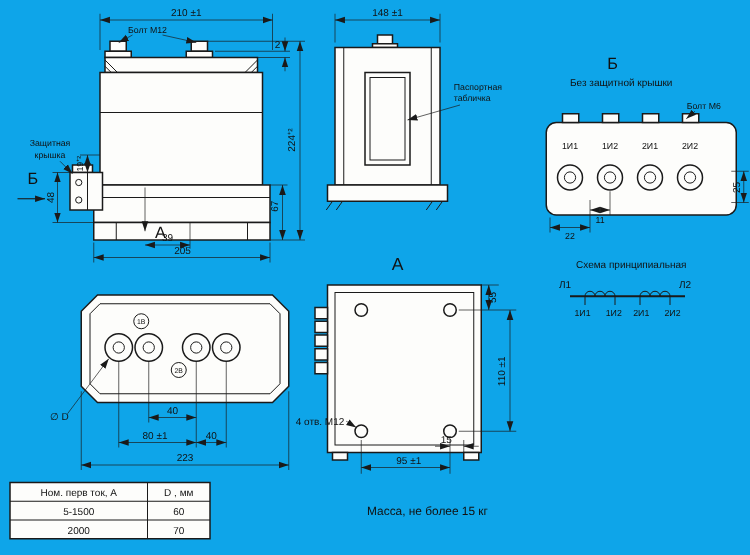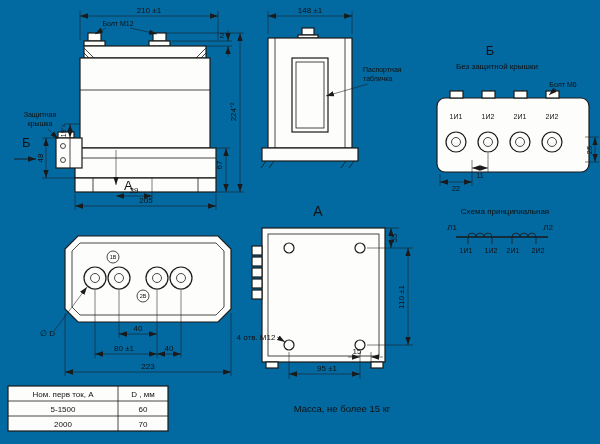--- a/index.html
+++ b/index.html
@@ -1,16 +1,16 @@
 <!DOCTYPE html>
 <html lang="ru"><head>
 <meta charset="utf-8">
 <style>
   html,body{margin:0;padding:0;background:#f6f6f4;}
-  .canvas{position:relative;width:600px;height:444px;background:#0369a1;overflow:hidden;
+  .canvas{position:relative;width:600px;height:444px;background:#0ea5e9;overflow:hidden;
           font-family:"Liberation Sans",sans-serif;text-align:center;}
   svg{display:block;}
   svg text{fill:#111;font-family:"Liberation Sans",sans-serif;}
   .t5{font-size:5.5px;} .t7{font-size:7px;} .t8{font-size:8px;}
   .t9{font-size:9.5px;} .t13{font-size:13px;} .t14{font-size:14px;}
   .ol{fill:#fdfdfb;stroke:#1a1a1a;stroke-width:1.2;stroke-linejoin:miter;}
   .ol2{fill:none;stroke:#1a1a1a;stroke-width:0.8;}
   .dim{stroke:#1a1a1a;stroke-width:0.55;fill:none;}
   .thick{stroke:#1a1a1a;stroke-width:1.5;fill:none;}
 </style>

